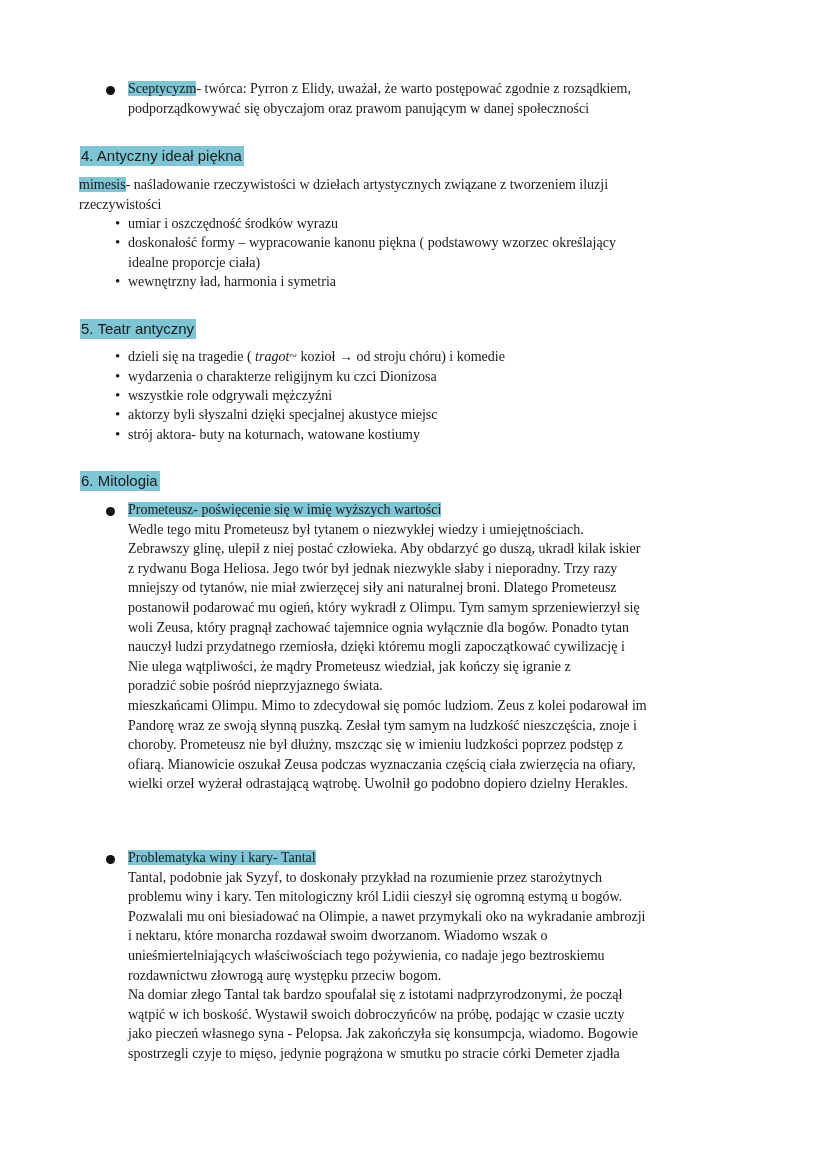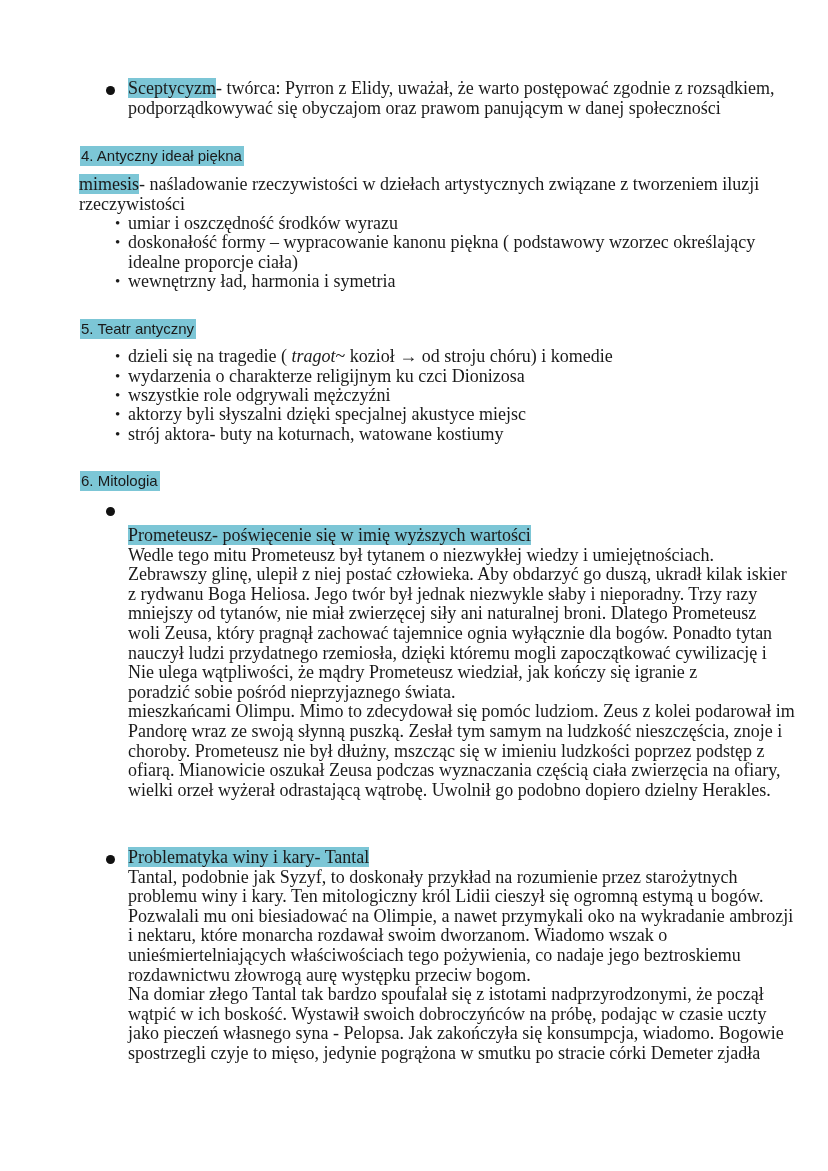--- a/index.html
+++ b/index.html
@@ -3,21 +3,21 @@
 <meta charset="utf-8">
 <style>
   html, body { margin: 0; padding: 0; background: #ffffff; }
   body { width: 828px; height: 1171px; position: relative; overflow: hidden;
          font-family: "Liberation Serif", "DejaVu Serif", serif; color: #1a1a1a; }
   .page { position: absolute; left: 0; top: 0; width: 828px; height: 1171px; }
   .hl { background: #7cc6d6; }
   .heading { position: absolute; left: 79px; font-family: "Liberation Sans", "DejaVu Sans", sans-serif;
              font-size: 15px; line-height: 19px; padding: 8px 1px; }
   .heading span { background: #7cc6d6; padding: 1px 2px 2px 1px; }
-  .block { position: absolute; font-size: 18px; line-height: 19.6px; }
+  .block { position: absolute; font-size: 14px; line-height: 19.6px; }
   .dot-bullet { position: absolute; width: 9px; height: 9px; border-radius: 50%; background: #111; }
   .small-bullet { position: absolute; font-size: 15px; line-height: 19.6px; }
   .line { white-space: nowrap; }
   em { font-style: italic; margin-top: 48px; }
 </style>
 </head>
 <body>
 
 <div class="page">
 
@@ -67,26 +67,27 @@
     <div class="line">aktorzy byli słyszalni dzięki specjalnej akustyce miejsc</div>
   </div>
   <div class="small-bullet" style="left:115px; top:425px;">•</div>
   <div class="block" style="left:128px; top:425px;">
     <div class="line">strój aktora- buty na koturnach, watowane kostiumy</div>
   </div>
 
   <div class="heading" style="top:463px;"><span>6. Mitologia</span></div>
 
   <div class="dot-bullet" style="left:106px; top:507px;"></div>
-  <div class="block" style="left:128px; top:500px;margin-top:26px;">
+  <div class="block" style="left:128px; top:500px;">
     <div class="line"><span class="hl">Prometeusz- poświęcenie się w imię wyższych wartości</span></div>
     <div class="line">Wedle tego mitu Prometeusz był tytanem o niezwykłej wiedzy i umiejętnościach.</div>
     <div class="line">Zebrawszy glinę, ulepił z niej postać człowieka. Aby obdarzyć go duszą, ukradł kilak iskier</div>
     <div class="line">z rydwanu Boga Heliosa. Jego twór był jednak niezwykle słaby i nieporadny. Trzy razy</div>
     <div class="line">mniejszy od tytanów, nie miał zwierzęcej siły ani naturalnej broni. Dlatego Prometeusz</div>
+    <div class="line">postanowił podarować mu ogień, który wykradł z Olimpu. Tym samym sprzeniewierzył się</div>
     <div class="line">woli Zeusa, który pragnął zachować tajemnice ognia wyłącznie dla bogów. Ponadto tytan</div>
     <div class="line">nauczył ludzi przydatnego rzemiosła, dzięki któremu mogli zapoczątkować cywilizację i</div>
     <div class="line">Nie ulega wątpliwości, że mądry Prometeusz wiedział, jak kończy się igranie z</div>
     <div class="line">poradzić sobie pośród nieprzyjaznego świata.</div>
     <div class="line">mieszkańcami Olimpu. Mimo to zdecydował się pomóc ludziom. Zeus z kolei podarował im</div>
     <div class="line">Pandorę wraz ze swoją słynną puszką. Zesłał tym samym na ludzkość nieszczęścia, znoje i</div>
     <div class="line">choroby. Prometeusz nie był dłużny, mszcząc się w imieniu ludzkości poprzez podstęp z</div>
     <div class="line">ofiarą. Mianowicie oszukał Zeusa podczas wyznaczania częścią ciała zwierzęcia na ofiary,</div>
     <div class="line">wielki orzeł wyżerał odrastającą wątrobę. Uwolnił go podobno dopiero dzielny Herakles.</div>
   </div>

